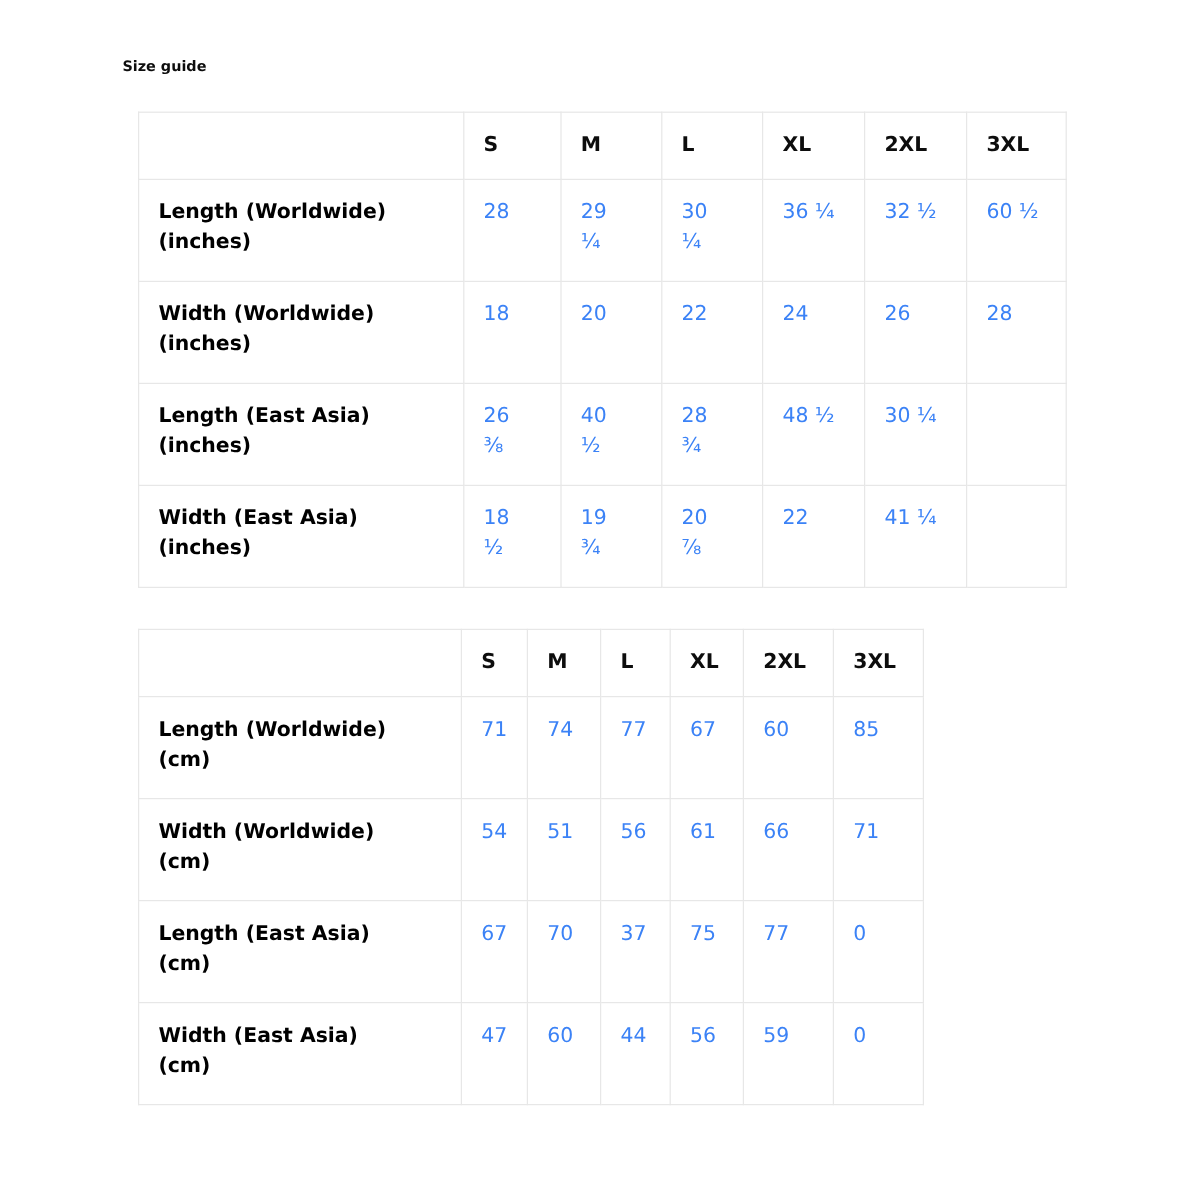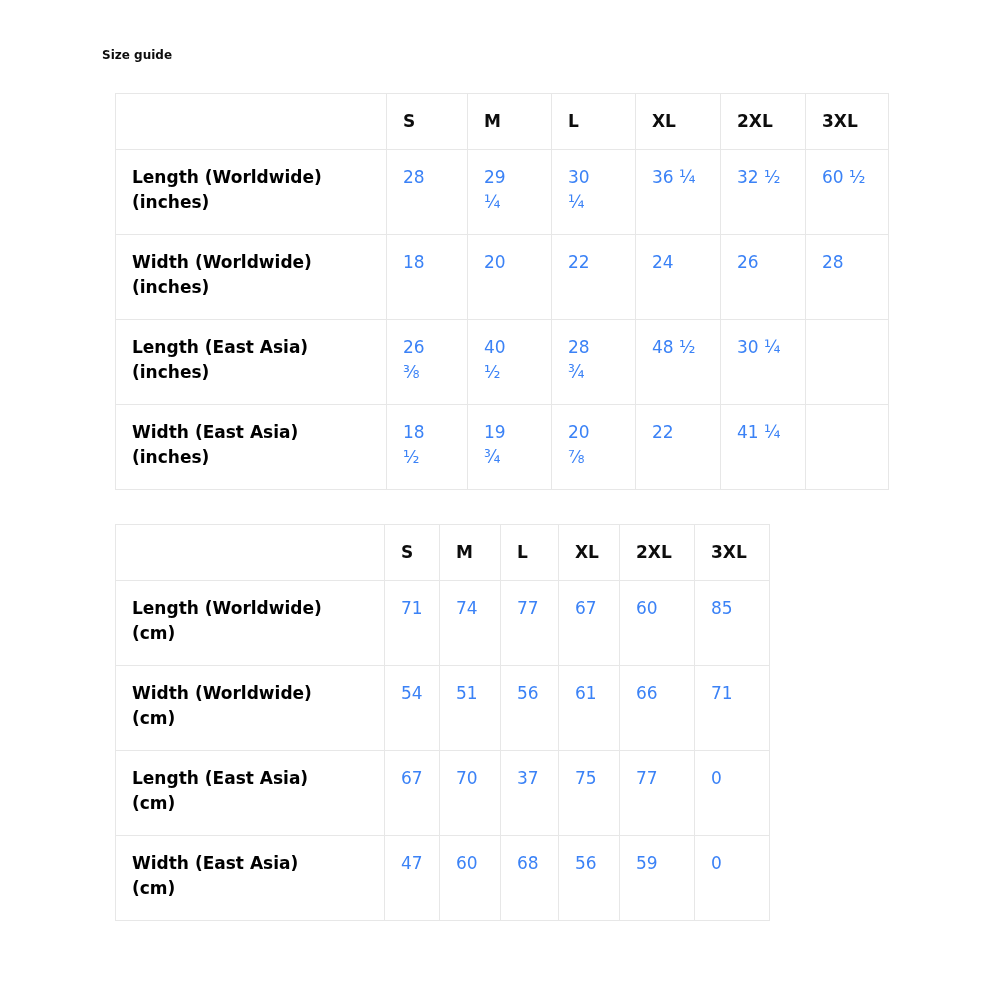--- a/index.html
+++ b/index.html
@@ -192,21 +192,21 @@
         <td>37</td>
         <td>75</td>
         <td>77</td>
         <td>0</td>
       </tr>
       <tr>
         <th class="row-label">Width (East Asia)
 (cm)</th>
         <td>47</td>
         <td>60</td>
-        <td>68</td>
+        <td>44</td>
         <td>56</td>
         <td>59</td>
         <td>0</td>
       </tr>
     </tbody>
   </table>
 
 </div>
 
 </body></html>

